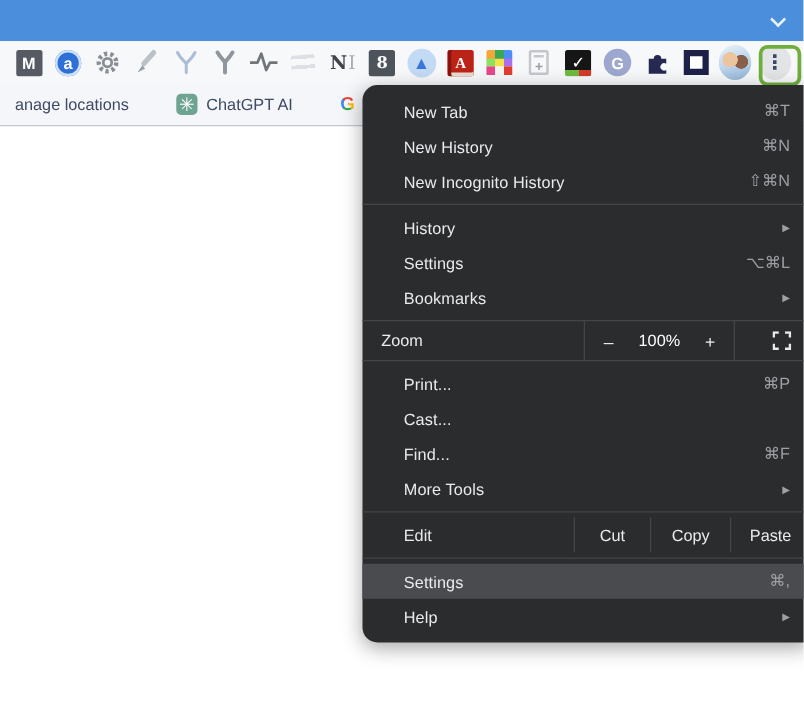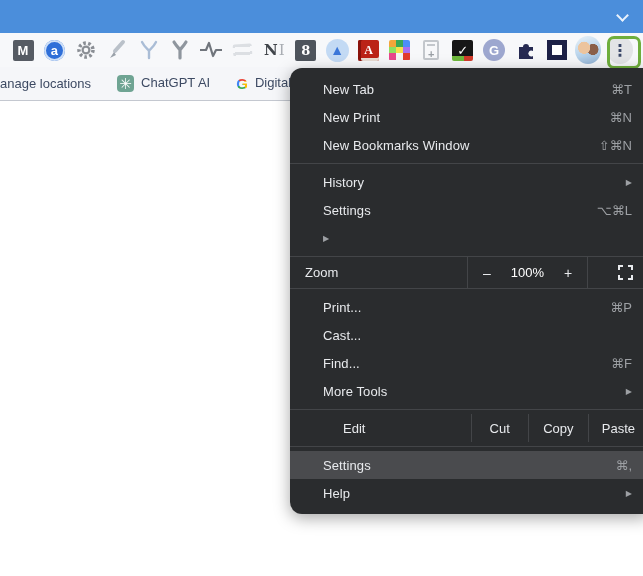--- a/index.html
+++ b/index.html
@@ -60,21 +60,21 @@
   .menu-dot-btn { width:28px; height:28px; border-radius:50%; background:#e3e4e6;
                   display:flex; align-items:center; justify-content:center;
                   color:#3a4768; font-size:16px; font-weight:bold; }
   .green-box { position:absolute; left:607px; top:36px; width:34px; height:33px;
                border:3px solid #6fae3c; border-radius:7px; pointer-events:none; z-index:5; }
 
   
   .bookmarksbar { position:absolute; left:0; top:67px; width:643px; height:34px; background:#f5f6f9;
                   border-bottom:1px solid #c4c8d0; display:flex; align-items:center; gap:26px;
                   color:#3d4a63; font-size:13px; }
-  .bm { display:flex; align-items:flex-start; gap:7px; white-space:nowrap; }
+  .bm { display:flex; align-items:center; gap:7px; white-space:nowrap;margin-left:12px; }
   .bm-openai { width:17px; height:17px; border-radius:4px; background:#6fa493; color:#fff;
                display:flex; align-items:center; justify-content:center; font-size:15px; font-weight:bold; }
   .bm-g { font-size:15px; font-weight:bold;
           background:conic-gradient(from -40deg,#ea4335 0 25%,#fbbc05 25% 50%,#34a853 50% 75%,#4285f4 75% 100%);
           -webkit-background-clip:text; background-clip:text; color:transparent; }
 
   
   .page { position:absolute; left:0; top:102px; width:643px; height:474px; background:#ffffff; }
 
   
@@ -92,21 +92,21 @@
              border-bottom:1px solid #434548; margin:4px 0; padding:0; }
   .zoomrow .zlabel { width:177px; padding-left:15px; }
   .zoomcells { width:120px; height:100%; border-left:1px solid #434548;
                display:flex; align-items:center; justify-content:space-around; }
   .zbtn { width:28px; text-align:center; color:#e8eaed; font-size:14px; }
   .zlevel { color:#ffffff; }
   .zfs { flex:1; height:100%; border-left:1px solid #434548;
          display:flex; align-items:center; justify-content:flex-start; padding-left:30px; }
   
   .editrow { height:28px; display:flex; align-items:center; padding:0; }
-  .editrow .elabel { width:169px; padding-left:33px;margin-left:20px; }
+  .editrow .elabel { width:169px; padding-left:33px; }
   .ecell { height:100%; border-left:1px solid #434548; display:flex; align-items:center;
            justify-content:center; }
   .ecell.cut { width:61px; } .ecell.copy { width:64px; } .ecell.paste { width:64px; }
 </style>
 </head>
 <body>
 
 <div class="screen">
 
   <div class="titlebar">
@@ -207,39 +207,40 @@
 
   <div class="page"></div>
 
   <div class="menu">
 
     <div class="mi">
       <span class="lbl">New Tab</span>
       <span class="sc">⌘T</span>
     </div>
     <div class="mi">
-      <span class="lbl">New Print</span>
+      <span class="lbl">New History</span>
       <span class="sc">⌘N</span>
     </div>
     <div class="mi">
-      <span class="lbl">New Bookmarks Window</span>
+      <span class="lbl">New Incognito History</span>
       <span class="sc">⇧⌘N</span>
     </div>
 
     <div class="sep"></div>
 
     <div class="mi">
       <span class="lbl">History</span>
       <span class="arr">▶</span>
     </div>
     <div class="mi">
       <span class="lbl">Settings</span>
       <span class="sc">⌥⌘L</span>
     </div>
     <div class="mi">
+      <span class="lbl">Bookmarks</span>
       <span class="arr">▶</span>
     </div>
 
     <div class="zoomrow">
       <span class="zlabel">Zoom</span>
       <div class="zoomcells">
         <span class="zbtn">–</span>
         <span class="zlevel">100%</span>
         <span class="zbtn">+</span>
       </div>

